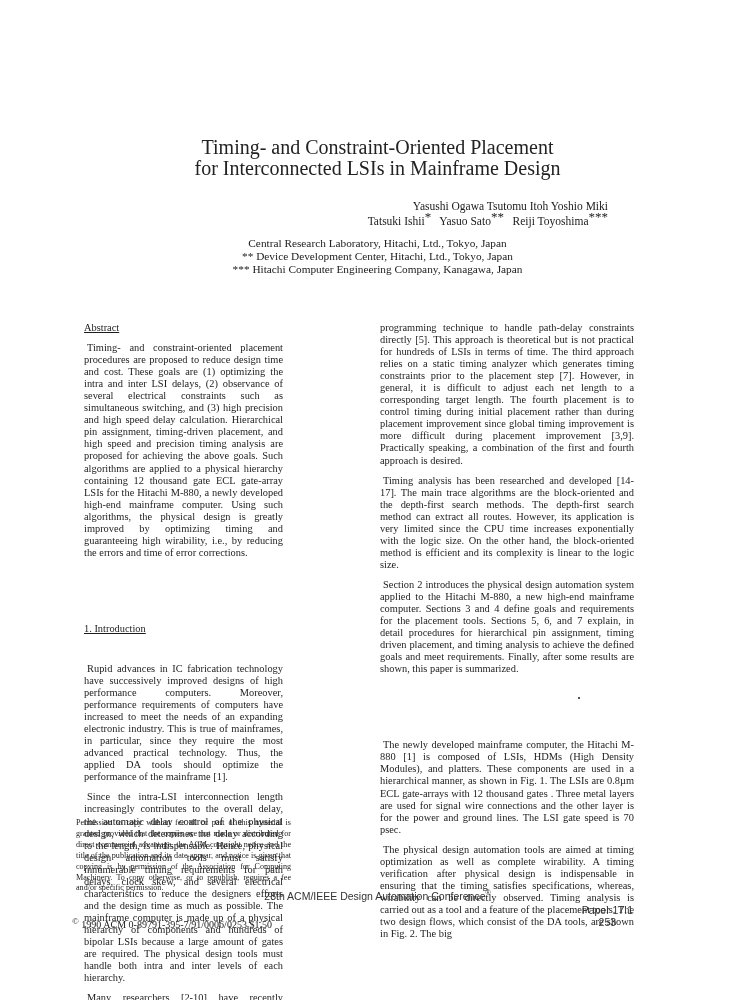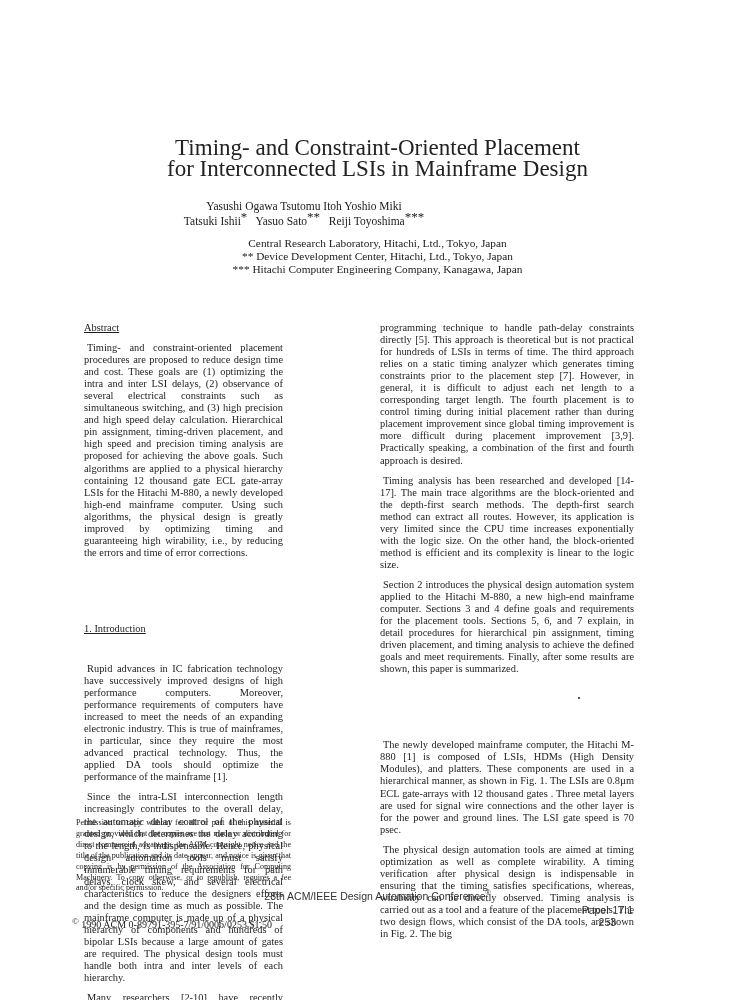--- a/index.html
+++ b/index.html
@@ -1,20 +1,20 @@
 <!DOCTYPE html>
 <html><head>
 <meta charset="utf-8">
 <style>
   html, body { margin: 0; padding: 0; background: #ffffff; }
   body { width: 755px; height: 1000px; position: relative; overflow: hidden; color: #1a1a1a;
          font-family: "Liberation Serif", "DejaVu Serif", serif; }
   .title { position: absolute; left: 0; width: 755px; top: 137px; text-align: center;
-           font-size: 23px; line-height: 21px; color: #222; }
-  .authors { position: absolute; left: 0; width: 608px; top: 199px; text-align: center;
+           font-size: 20px; line-height: 21px; color: #222; }
+  .authors { position: absolute; left: 0; width: 608px; top: 199px; text-align: right;
              font-size: 11.5px; line-height: 15px; }
   .authors sup { font-size: 13px; vertical-align: 4px; line-height: 0; }
   .affils { position: absolute; left: 0; width: 755px; top: 237px; text-align: center;
             font-size: 11.3px; line-height: 13px; }
   .col { position: absolute; font-size: 10.4px; line-height: 12.05px; text-align: justify; color: #1c1c1c; }
   .col-left { left: 76px; width: 215px; top: 314px; }
   .col-right { left: 372px; width: 270px; top: 314px; }
   .col p { margin: 8px; text-indent: 3px; }
   .heading { text-decoration: underline; text-indent: 0 !important; }
   .gap-intro { height: 48px; }

